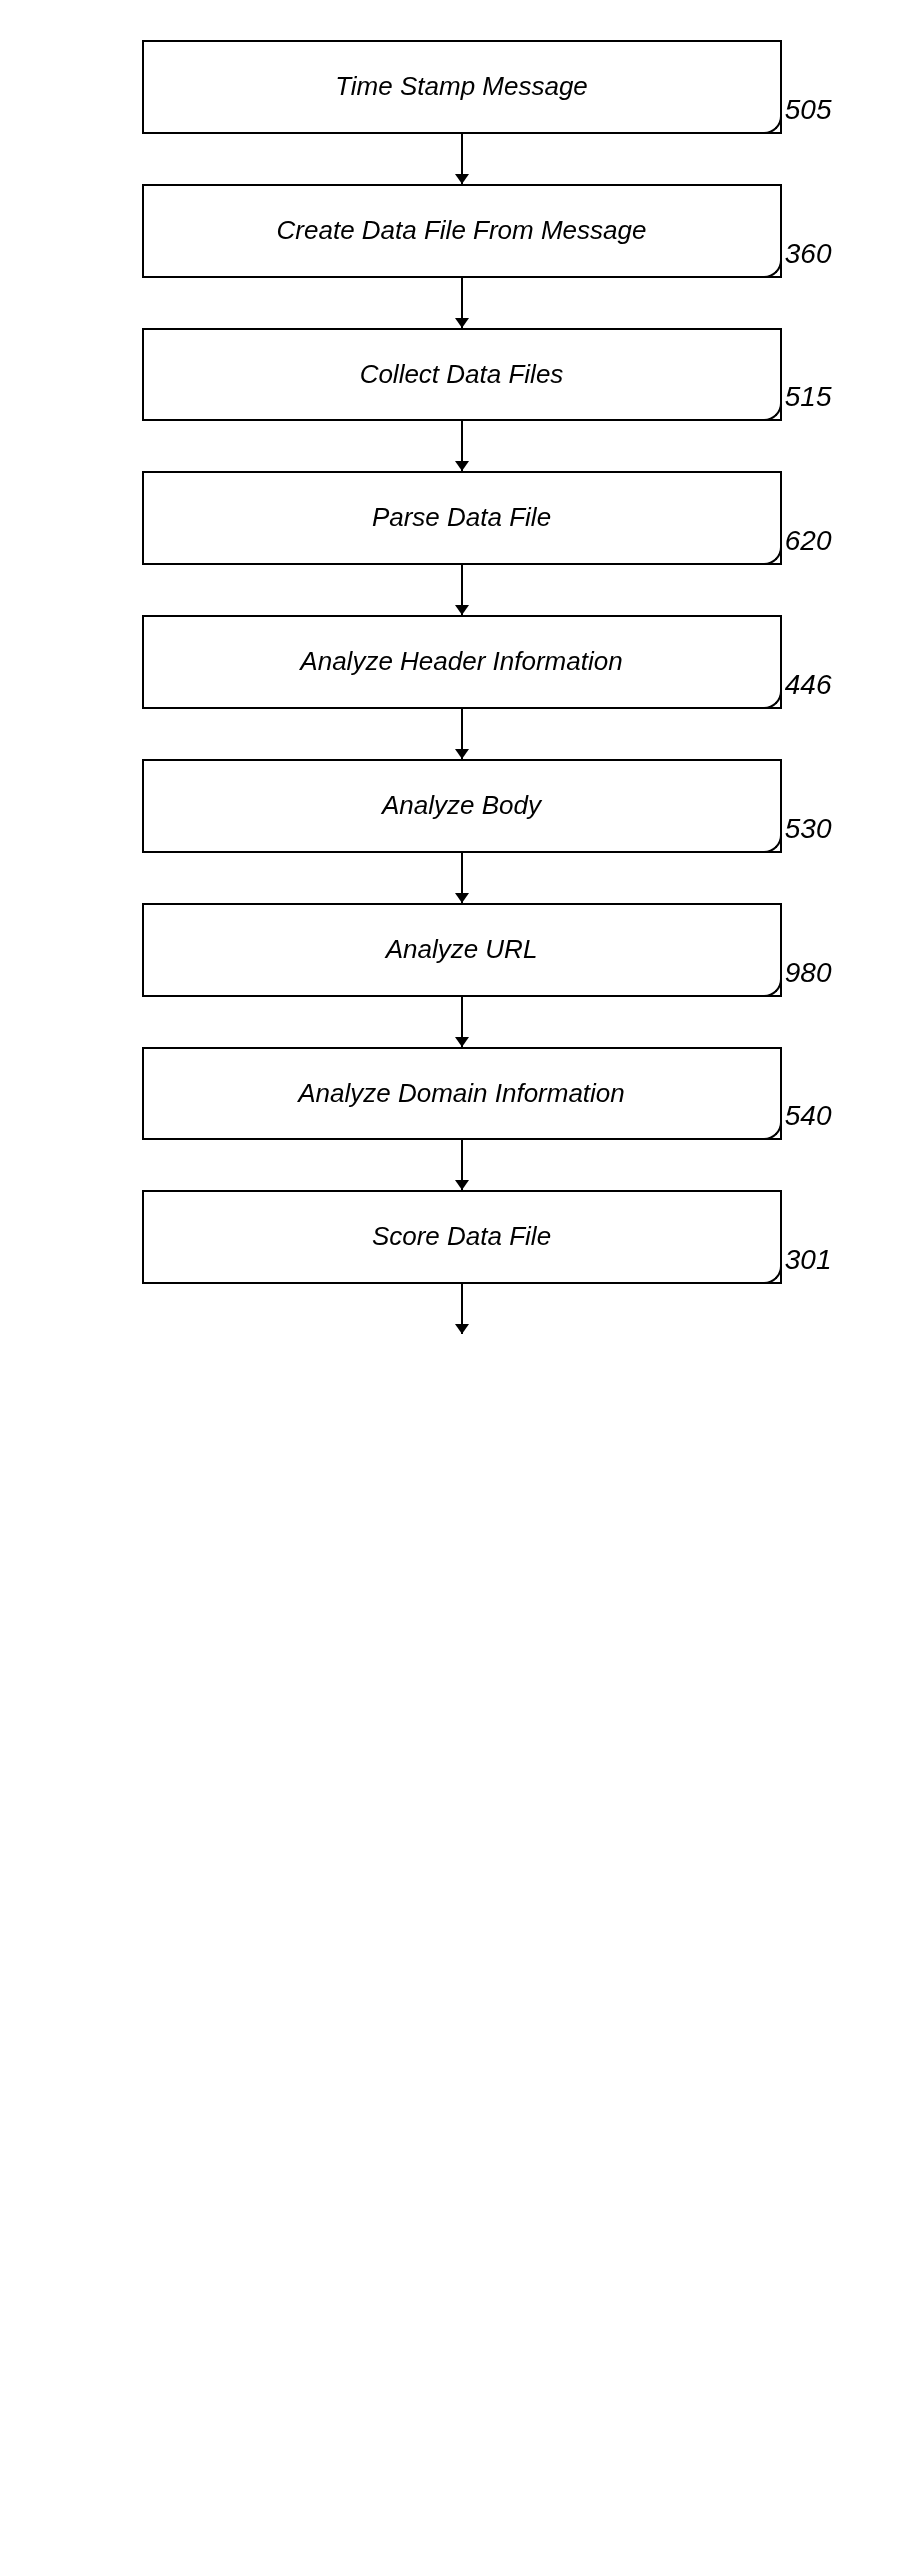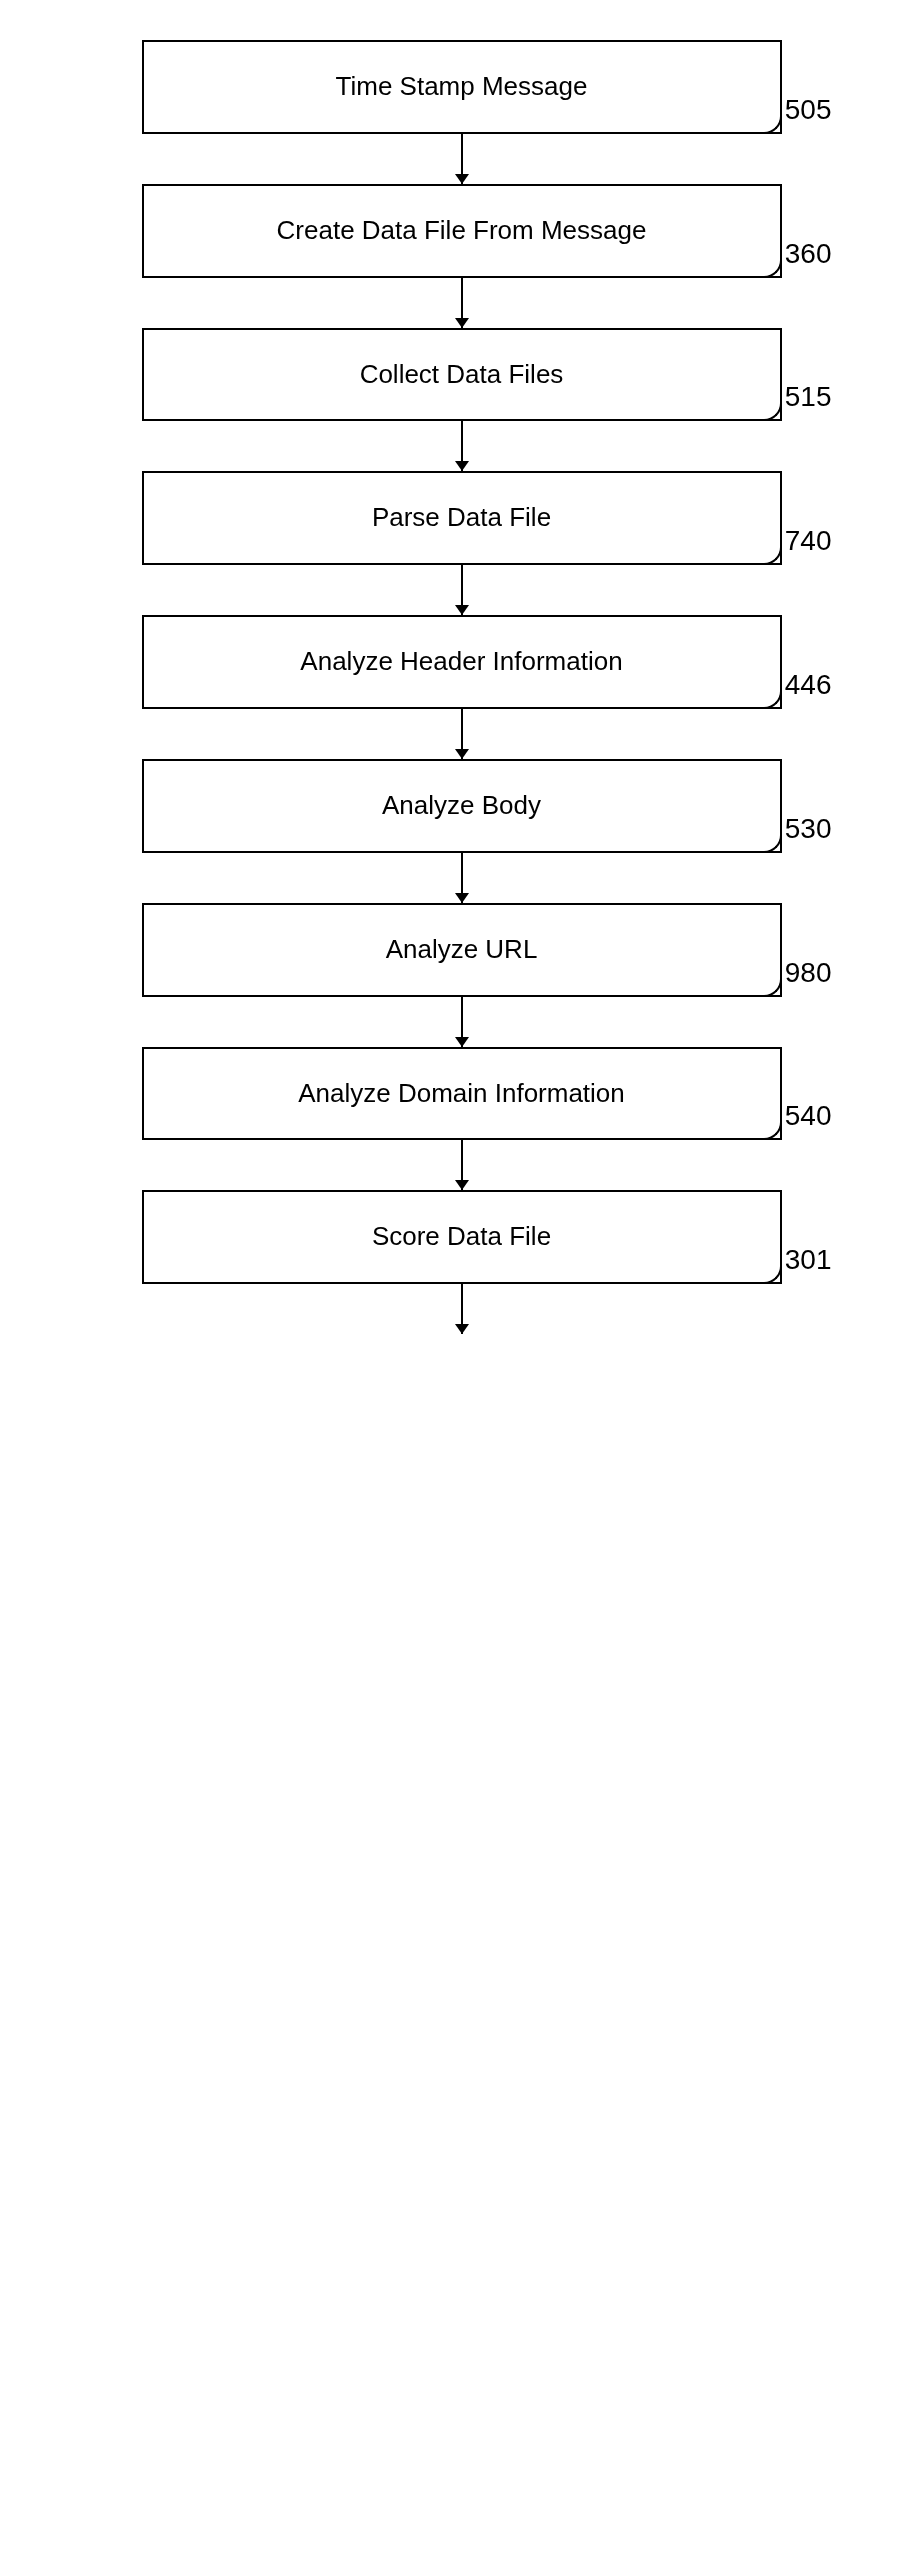--- a/index.html
+++ b/index.html
@@ -25,20 +25,21 @@
       width: 700px;
       position: relative;
     }
 
     .flow-item {
       display: flex;
       align-items: center;
       width: 100%;
       position: relative;
       margin-bottom: 0;
+      font-style: italic;
     }
 
     .box-wrapper {
       position: relative;
       width: 640px;
       margin: 0 auto;
     }
 
     .flow-box {
       border: 2px solid #000000;
@@ -120,21 +121,21 @@
     <div class="flow-item">
       <div class="box-wrapper">
         <div class="flow-box">Collect Data Files<div class="corner-arc"></div></div>
         <span class="label-tag">515</span>
       </div>
     </div>
     <div class="connector"></div>
     <div class="flow-item">
       <div class="box-wrapper">
         <div class="flow-box">Parse Data File<div class="corner-arc"></div></div>
-        <span class="label-tag">740</span>
+        <span class="label-tag">620</span>
       </div>
     </div>
     <div class="connector"></div>
     <div class="flow-item">
       <div class="box-wrapper">
         <div class="flow-box">Analyze Header Information<div class="corner-arc"></div></div>
         <span class="label-tag">446</span>
       </div>
     </div>
     <div class="connector"></div>

